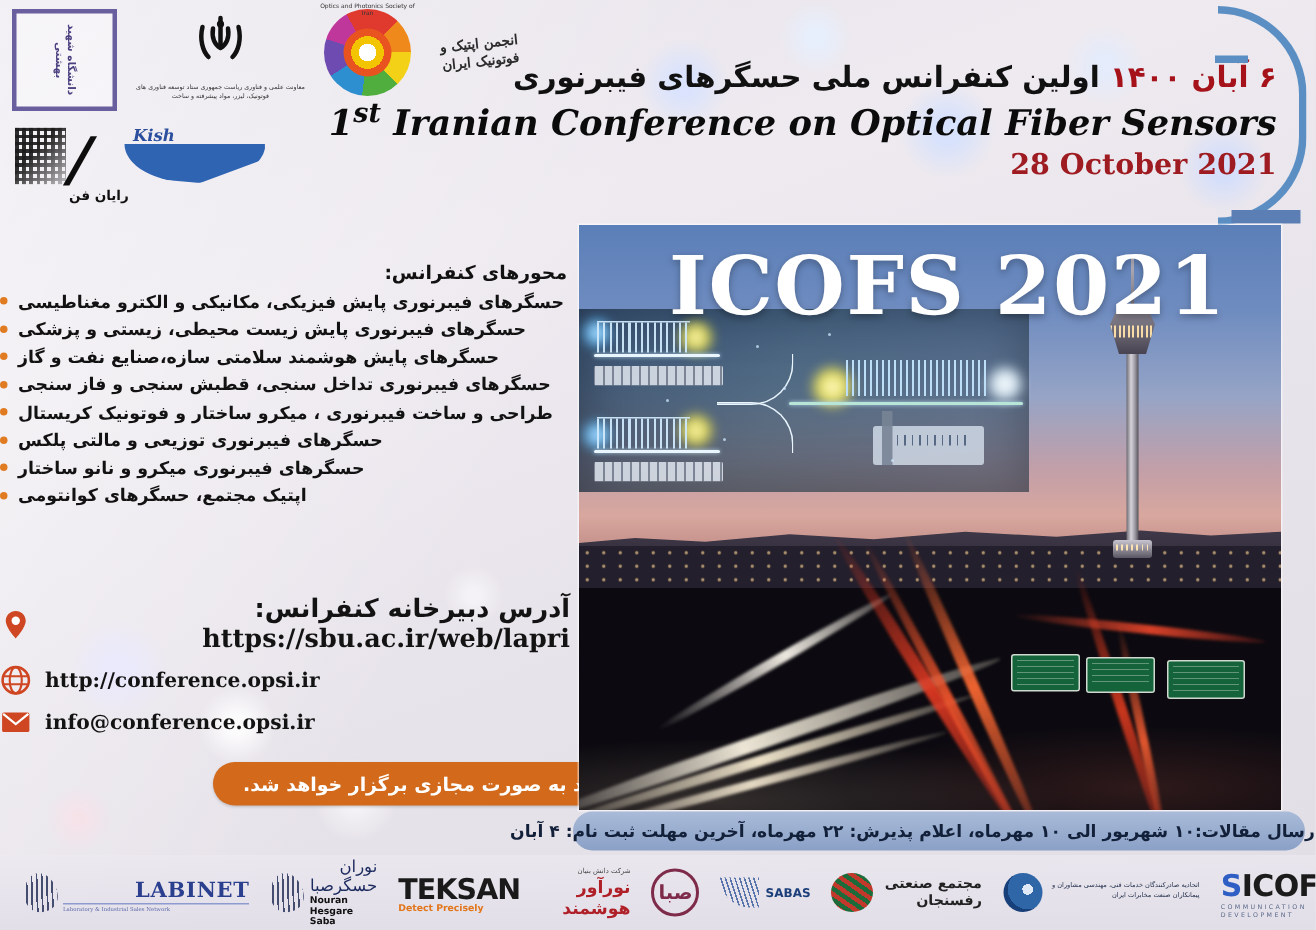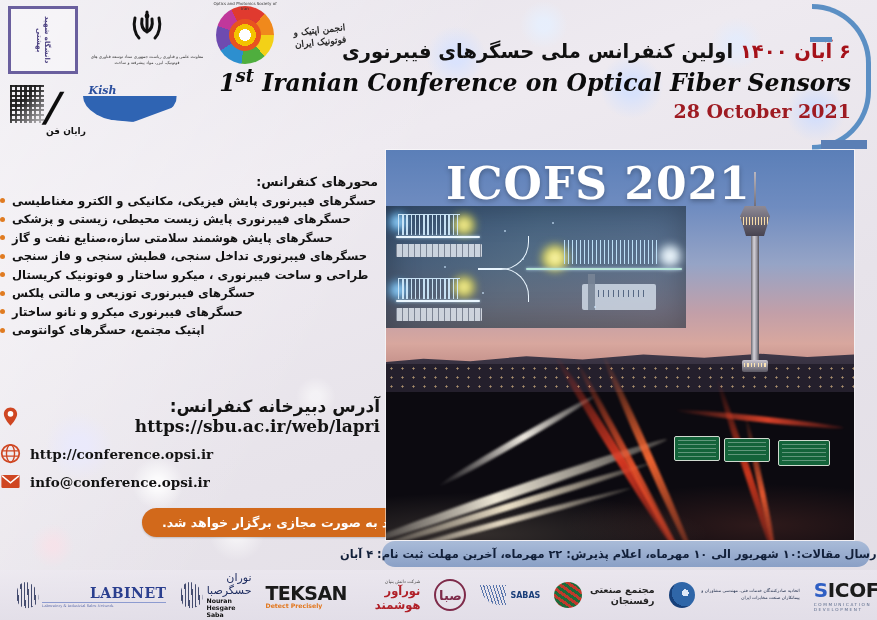--- a/index.html
+++ b/index.html
@@ -175,21 +175,21 @@
     border-top:1.8px solid #eaf6ff;border-radius:0 28px 0 0;}
   .barcode{position:absolute;left:10px;top:38px;width:86px;height:13px;background:rgba(226,232,240,.85);
     background-image:repeating-linear-gradient(90deg,rgba(60,70,90,.55) 0 1px,transparent 1px 6px);border-radius:1px;}
   .barcode2{left:10px;top:102px;}
   .caliper{position:absolute;left:196px;top:78px;width:74px;height:26px;background:rgba(214,224,236,.8);border-radius:2px;}
   .caliper::before{content:"";position:absolute;left:6px;top:-10px;width:7px;height:36px;background:rgba(120,132,150,.9);}
   .caliper::after{content:"";position:absolute;left:16px;top:6px;right:8px;height:7px;
     background:repeating-linear-gradient(90deg,rgba(60,80,110,.8) 0 1px,transparent 1px 5px);}
   .speck{position:absolute;width:2px;height:2px;border-radius:50%;background:#cfe8ff;opacity:.75;}
 
-  .icofs{position:absolute;left:60px;top:8px;font-size:44px;font-weight:bold;color:#fff;letter-spacing:1px;
+  .icofs{position:absolute;left:60px;top:8px;font-size:54px;font-weight:bold;color:#fff;letter-spacing:1px;
     font-family:"DejaVu Serif","Liberation Serif",serif;text-shadow:0 2px 5px rgba(0,0,0,.3);}
 
   
   #deadline{position:absolute;left:382px;top:541px;width:488px;height:26px;
     background:linear-gradient(180deg,#a9bbd8,#8aa0c6);border-radius:13px;
     display:flex;align-items:center;justify-content:center;}
   #deadline span{font-size:11.4px;font-weight:bold;color:#12203a;direction:rtl;white-space:nowrap;}
 
   
   #sponsors{position:absolute;left:0;top:570px;width:877px;height:50px;

